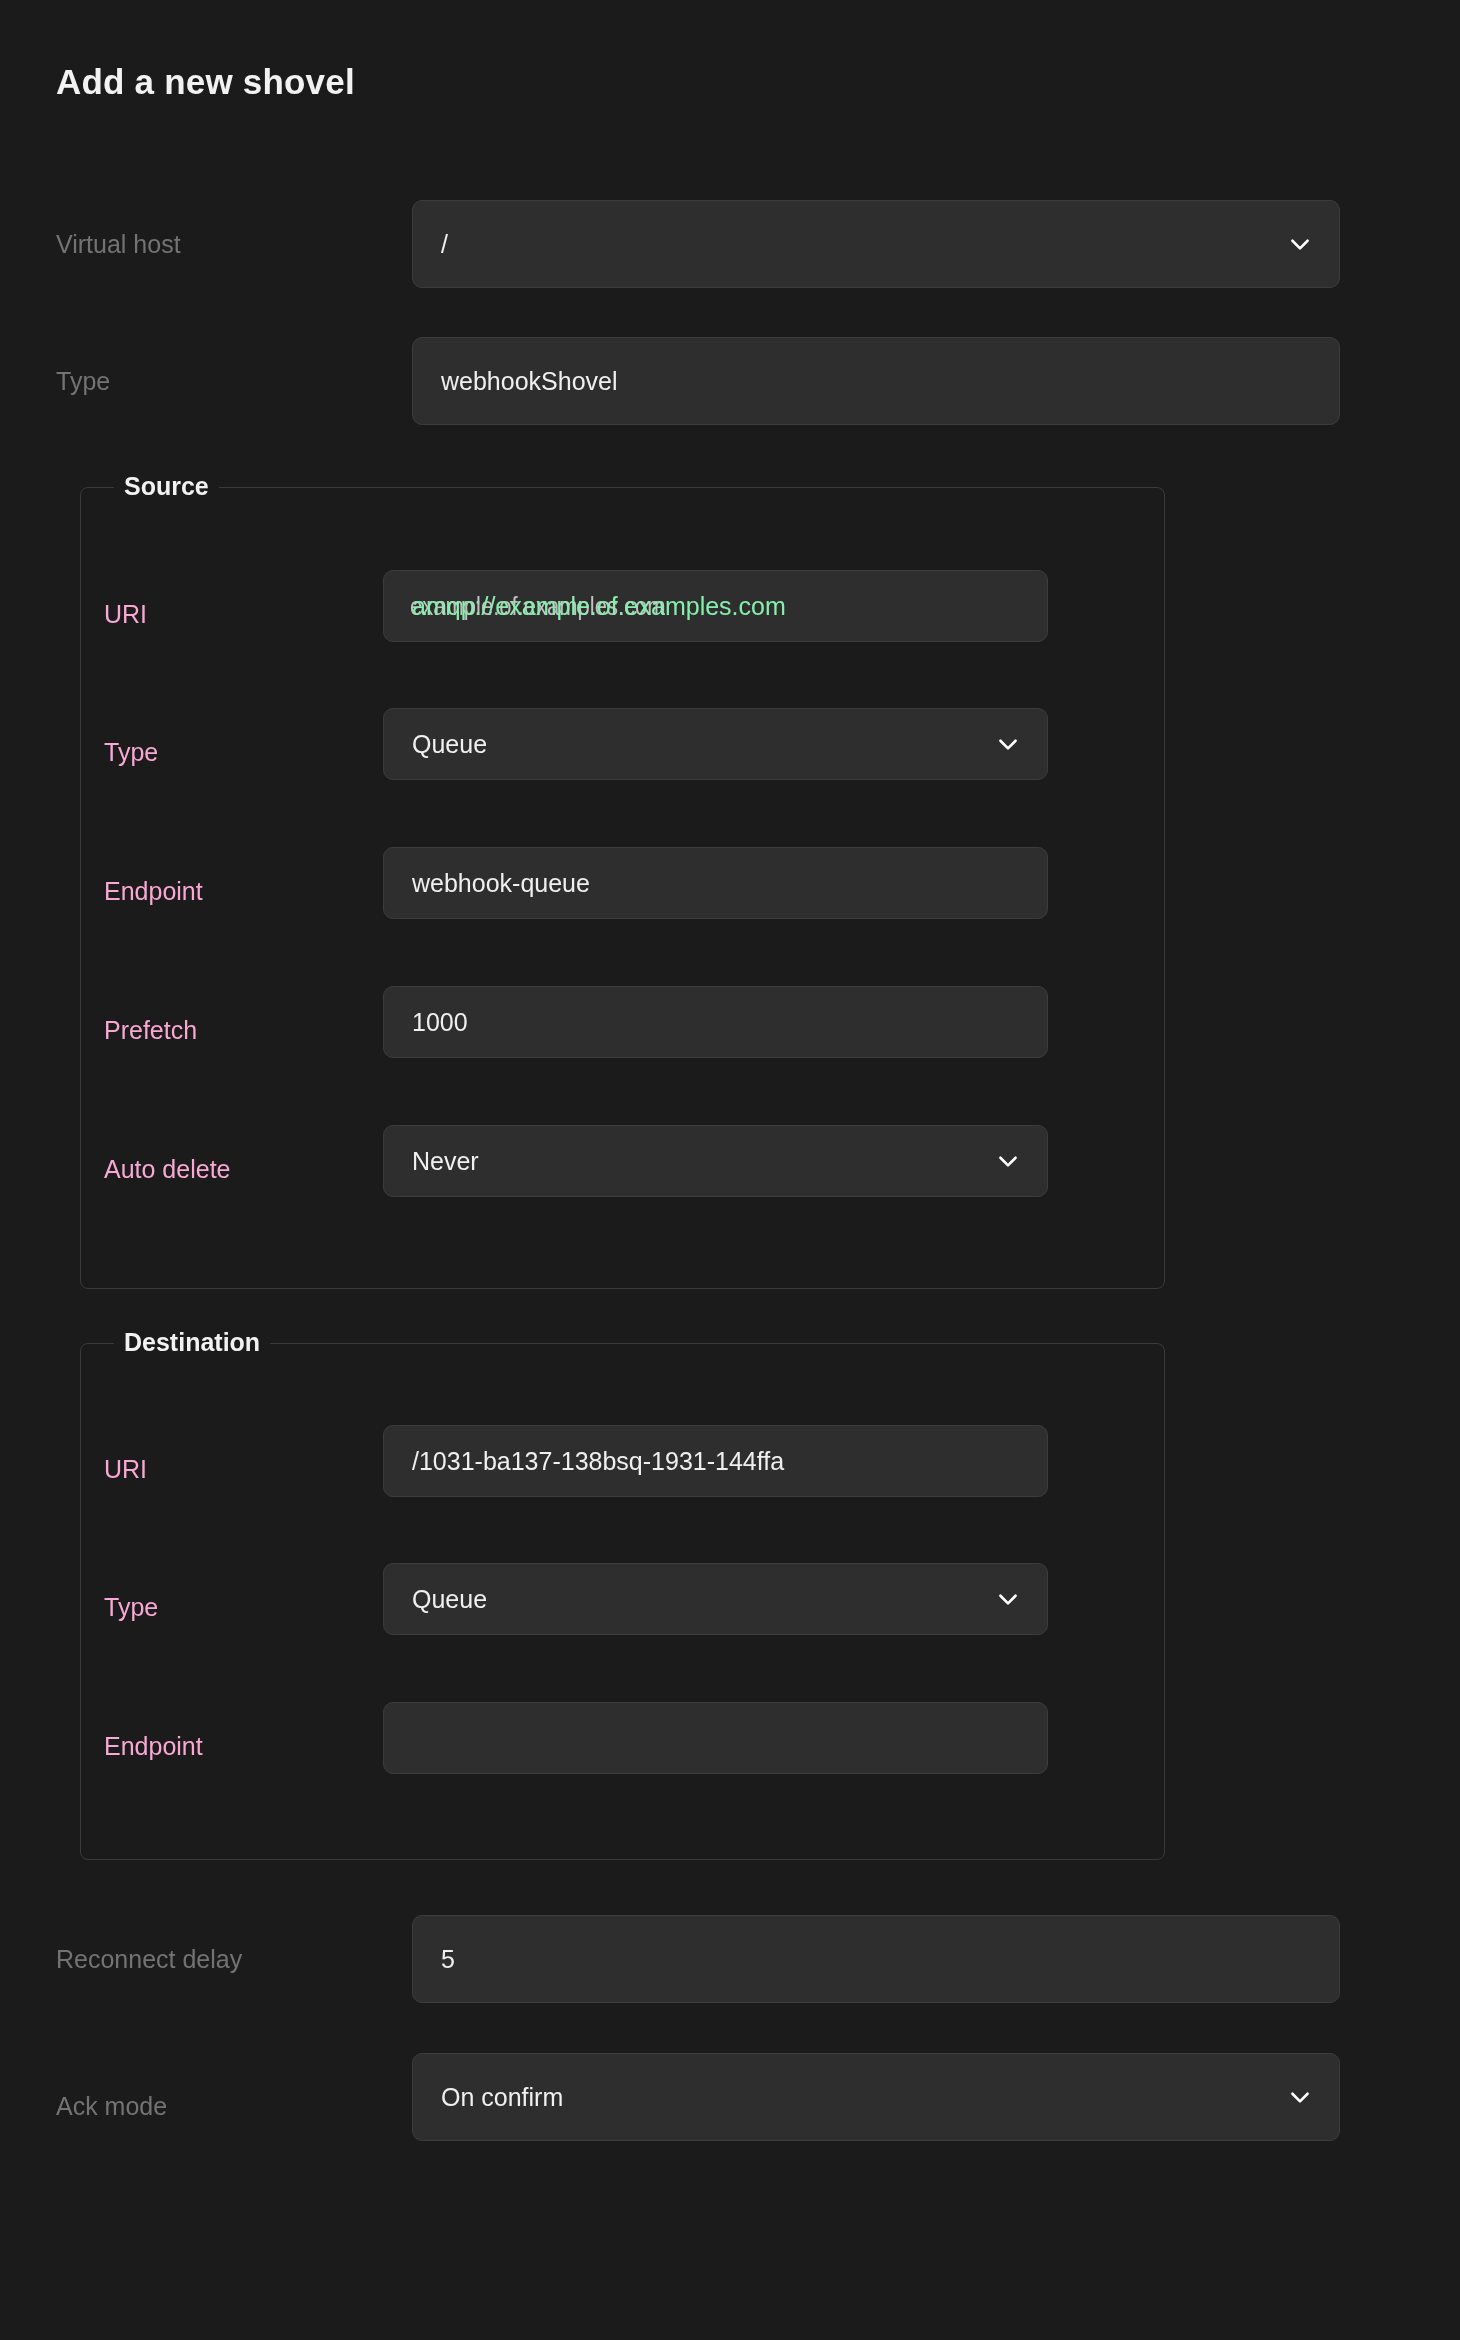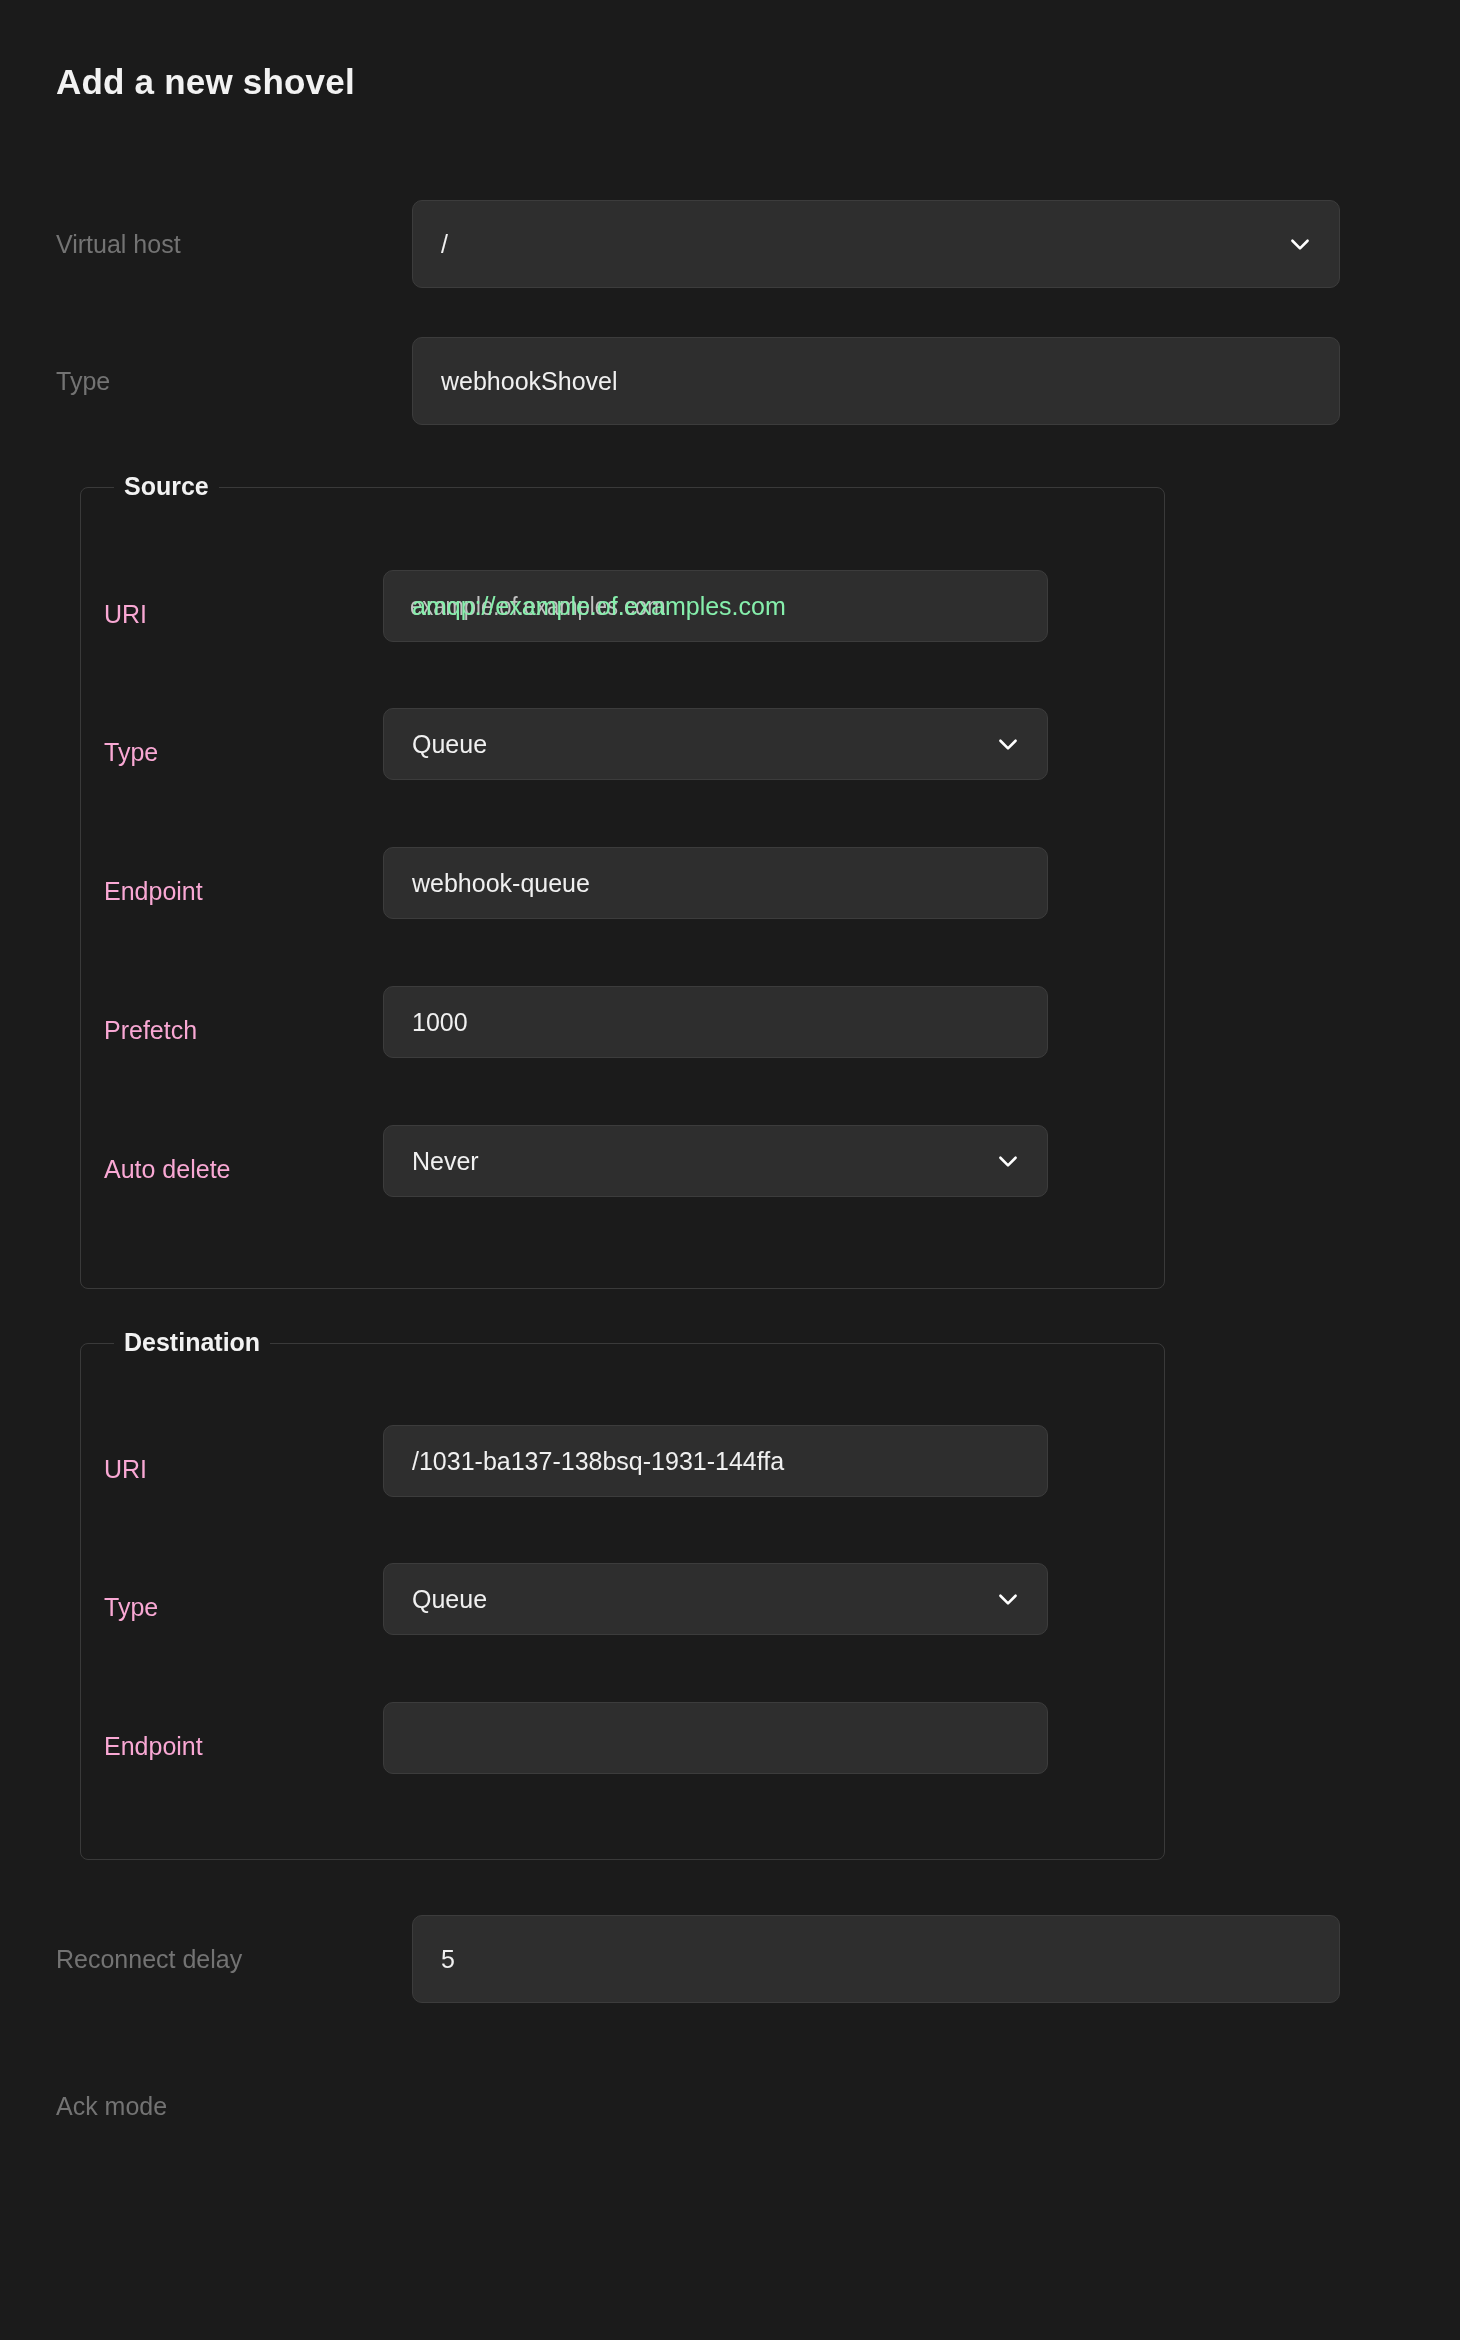--- a/index.html
+++ b/index.html
@@ -258,15 +258,23 @@
   <div class="row" style="left:56px; top:1915px; width:1284px; height:88px;">
     <div class="row-label" style="width:356px;">Reconnect delay</div>
   </div>
   <div class="field tl-field" style="position:absolute; top:1915px;">
     <span class="val">5</span>
   </div>
 
   <div class="row" style="left:56px; top:2053px; width:1284px; height:88px;">
     <div class="row-label" style="width:356px;margin-top:19px;">Ack mode</div>
   </div>
+  <div class="field select tl-field" style="position:absolute; top:2053px;">
+    <span class="val">On confirm</span>
+    <span class="caret">
+      <svg width="26" height="26" viewBox="0 0 24 24" fill="none" stroke="#ffffff" stroke-width="2.4" stroke-linecap="round" stroke-linejoin="round">
+          <polyline points="5 9 12 16 19 9"></polyline>
+        </svg>
+    </span>
+  </div>
 
 
 </div>
 
 </body></html>

